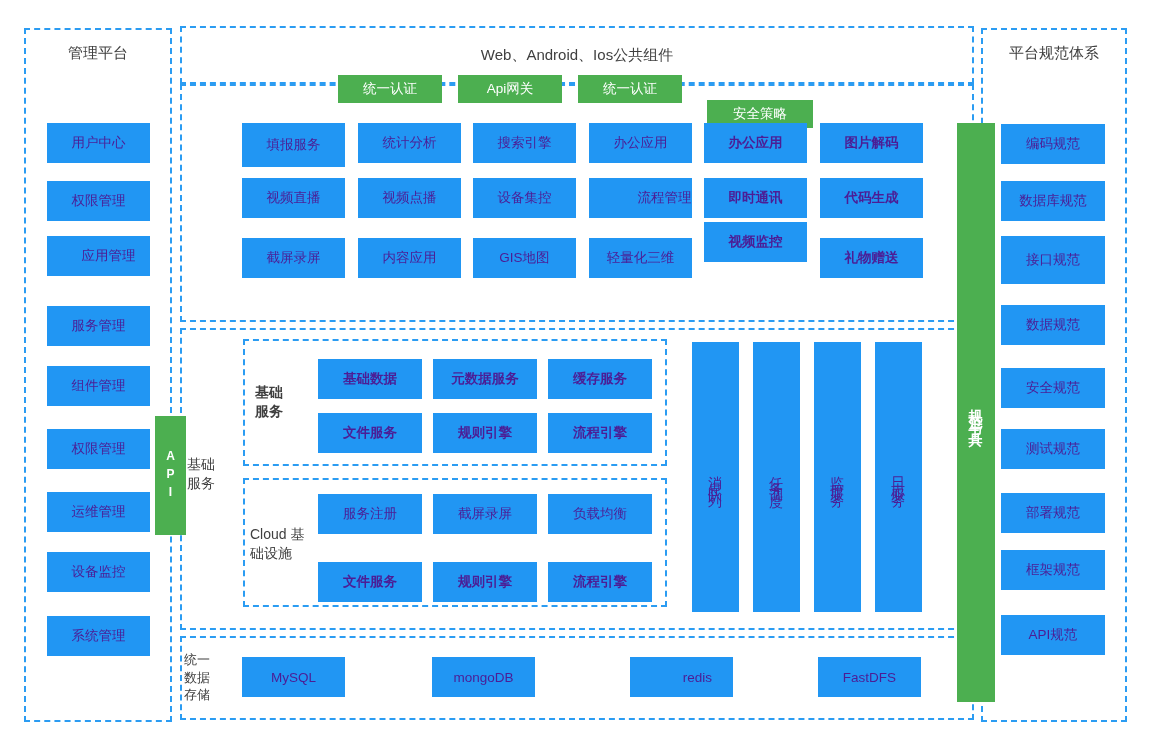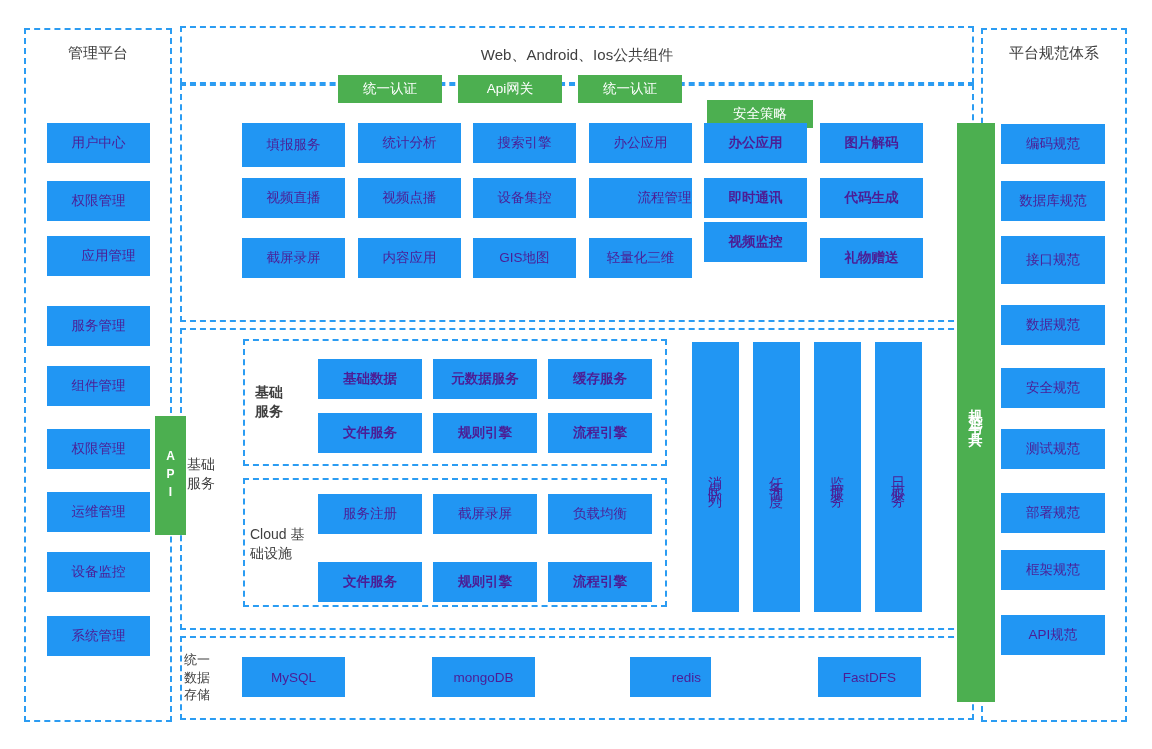--- a/index.html
+++ b/index.html
@@ -91,21 +91,21 @@
   <div class="bluebox bold" style="left:548px;top:562px;width:104px;height:40px;">流程引擎</div>
 
   <div class="bluebox vtext" style="left:692px;top:342px;width:47px;height:270px;font-size:14px;">消息队列</div>
   <div class="bluebox vtext" style="left:753px;top:342px;width:47px;height:270px;font-size:14px;">任务调度</div>
   <div class="bluebox vtext" style="left:814px;top:342px;width:47px;height:270px;font-size:14px;">监控服务</div>
   <div class="bluebox vtext" style="left:875px;top:342px;width:47px;height:270px;font-size:14px;">日志服务</div>
 
   <div class="grouplabel wrap2" style="left:184px;top:651px;font-size:13px;">统一数据存储</div>
   <div class="bluebox" style="left:242px;top:657px;width:103px;height:40px;">MySQL</div>
   <div class="bluebox" style="left:432px;top:657px;width:103px;height:40px;">mongoDB</div>
-  <div class="bluebox" style="left:630px;top:657px;width:81px;height:40px;padding-left:32px;">redis</div>
+  <div class="bluebox" style="left:630px;top:657px;width:103px;height:40px;padding-left:32px;">redis</div>
   <div class="bluebox" style="left:818px;top:657px;width:103px;height:40px;">FastDFS</div>
 
   <div class="greenbox vtext" style="left:957px;top:123px;width:38px;height:579px;font-weight:bold;font-size:14px;">规范与工具</div>
 
   <div class="bluebox" style="left:1001px;top:124px;width:104px;height:40px;">编码规范</div>
   <div class="bluebox" style="left:1001px;top:181px;width:104px;height:40px;">数据库规范</div>
   <div class="bluebox" style="left:1001px;top:236px;width:104px;height:48px;">接口规范</div>
   <div class="bluebox" style="left:1001px;top:305px;width:104px;height:40px;">数据规范</div>
   <div class="bluebox" style="left:1001px;top:368px;width:104px;height:40px;">安全规范</div>
   <div class="bluebox" style="left:1001px;top:429px;width:104px;height:40px;">测试规范</div>

